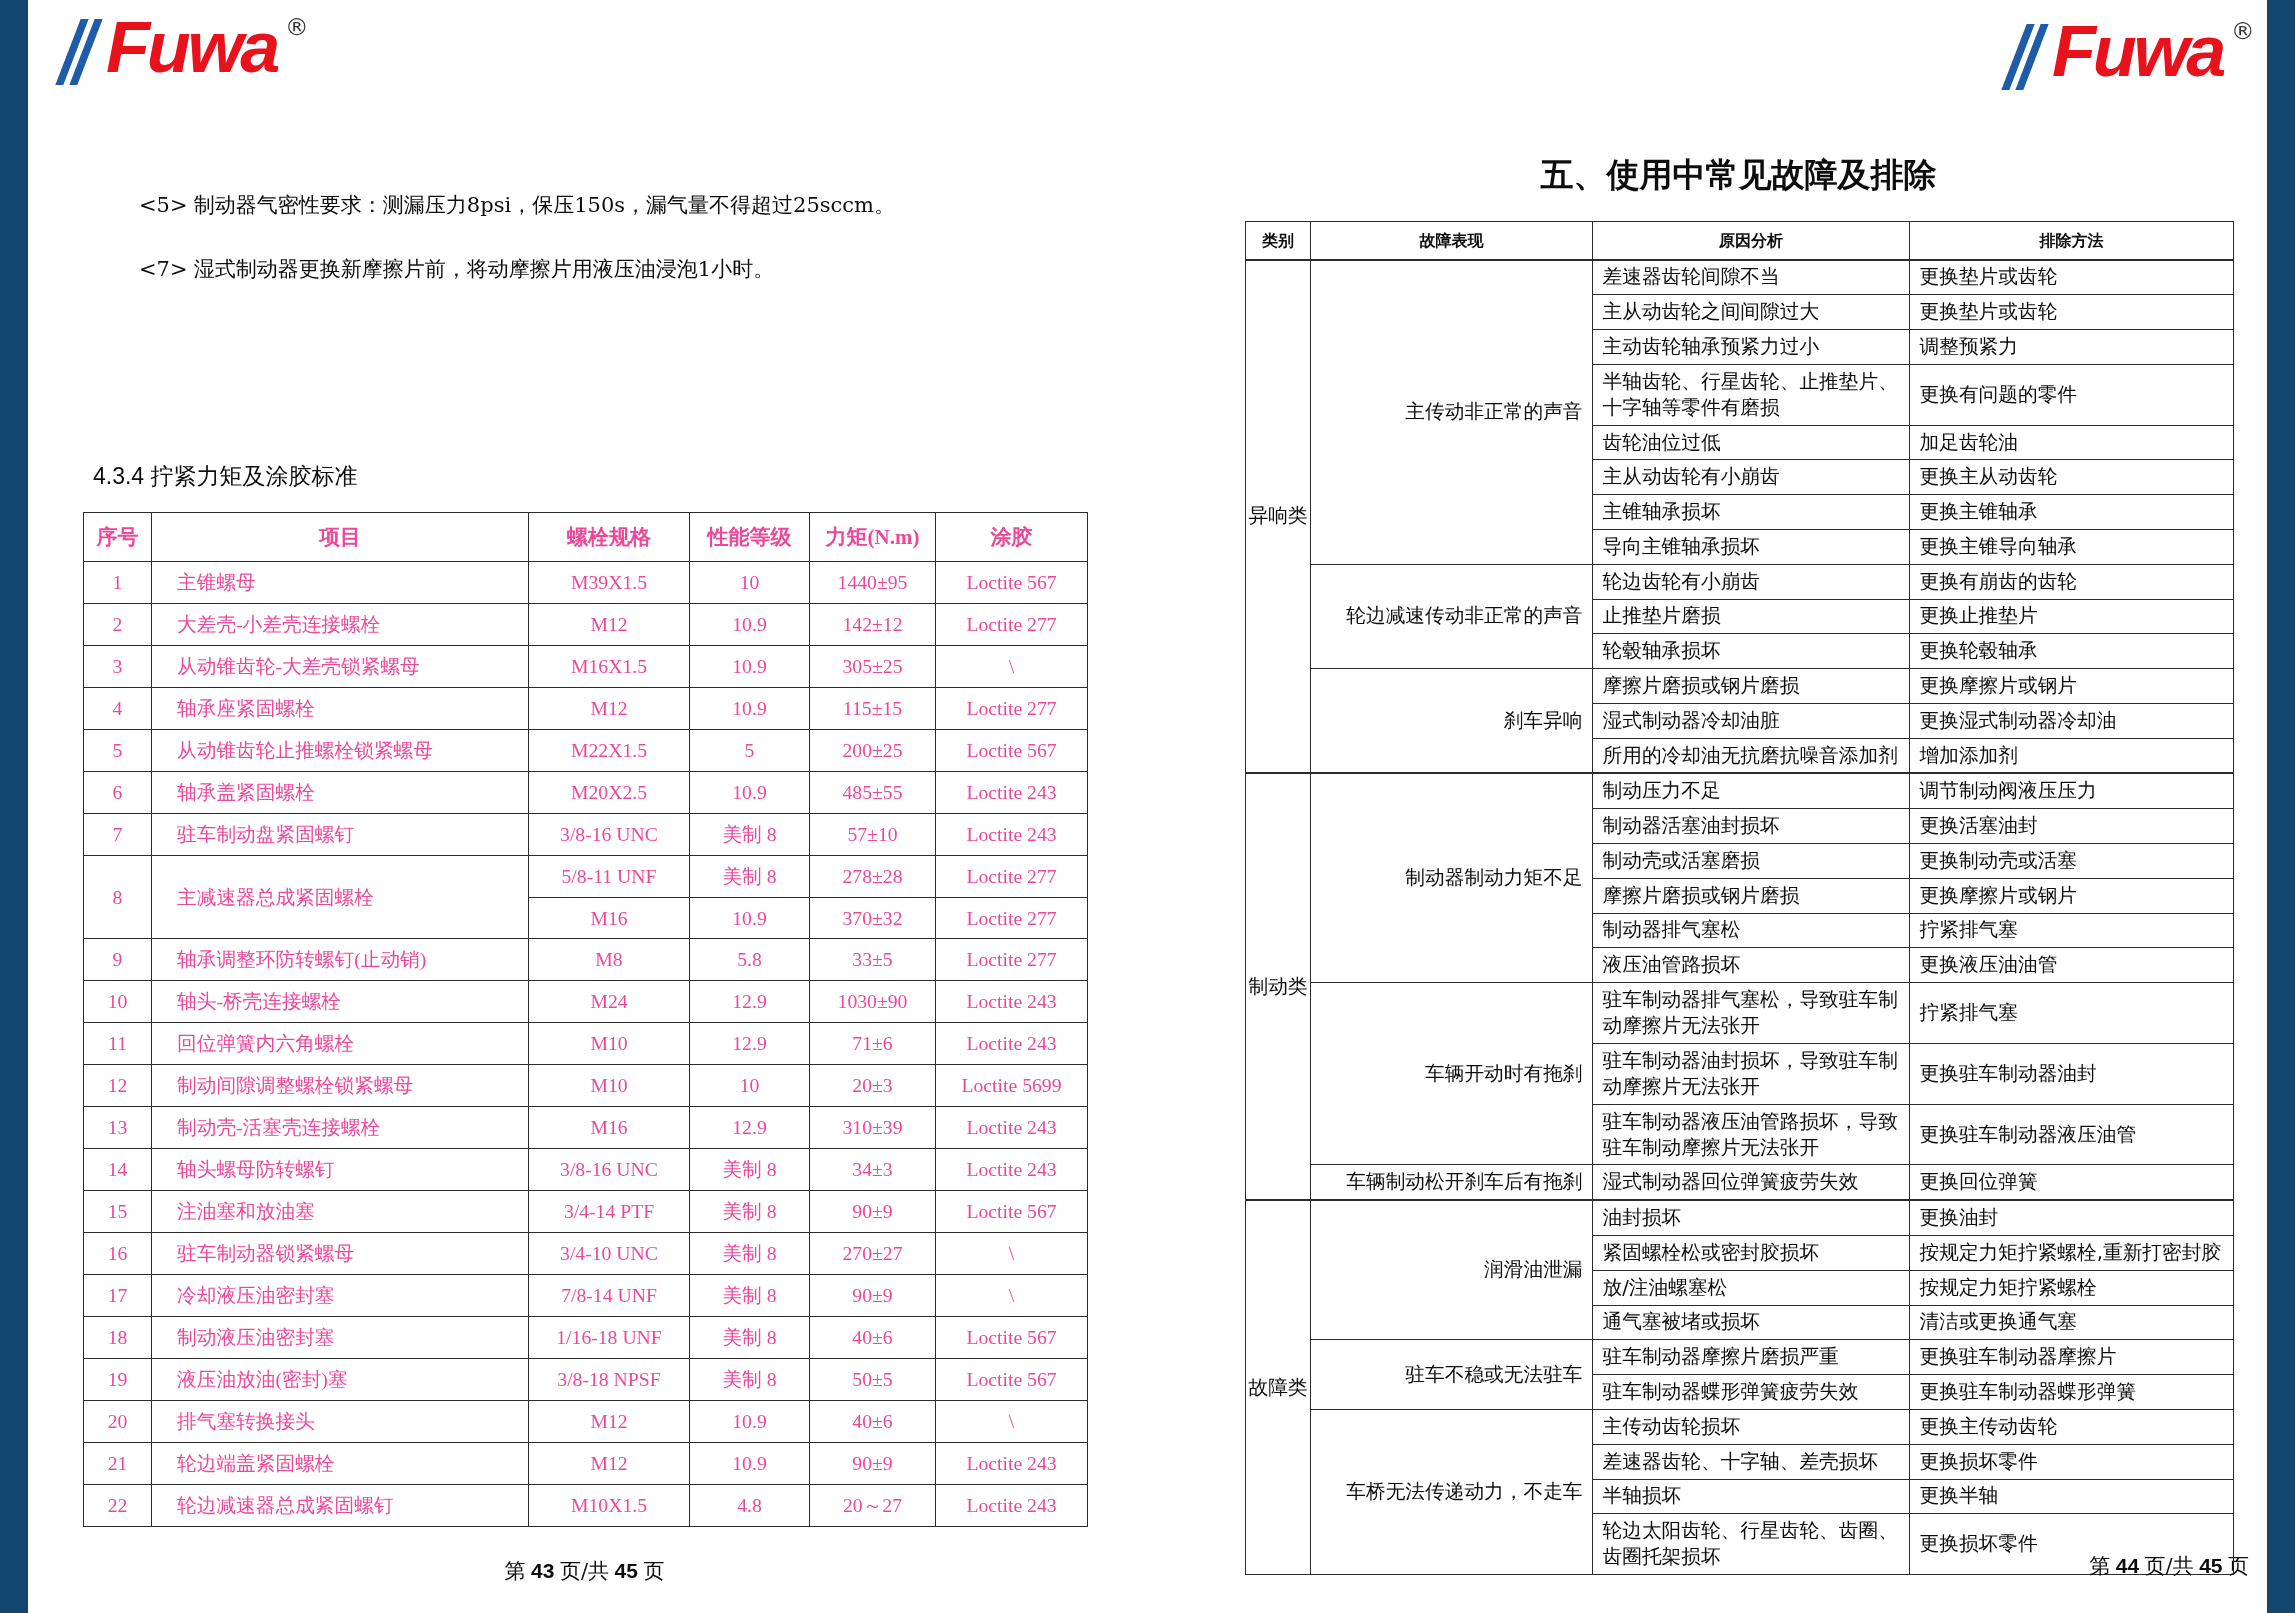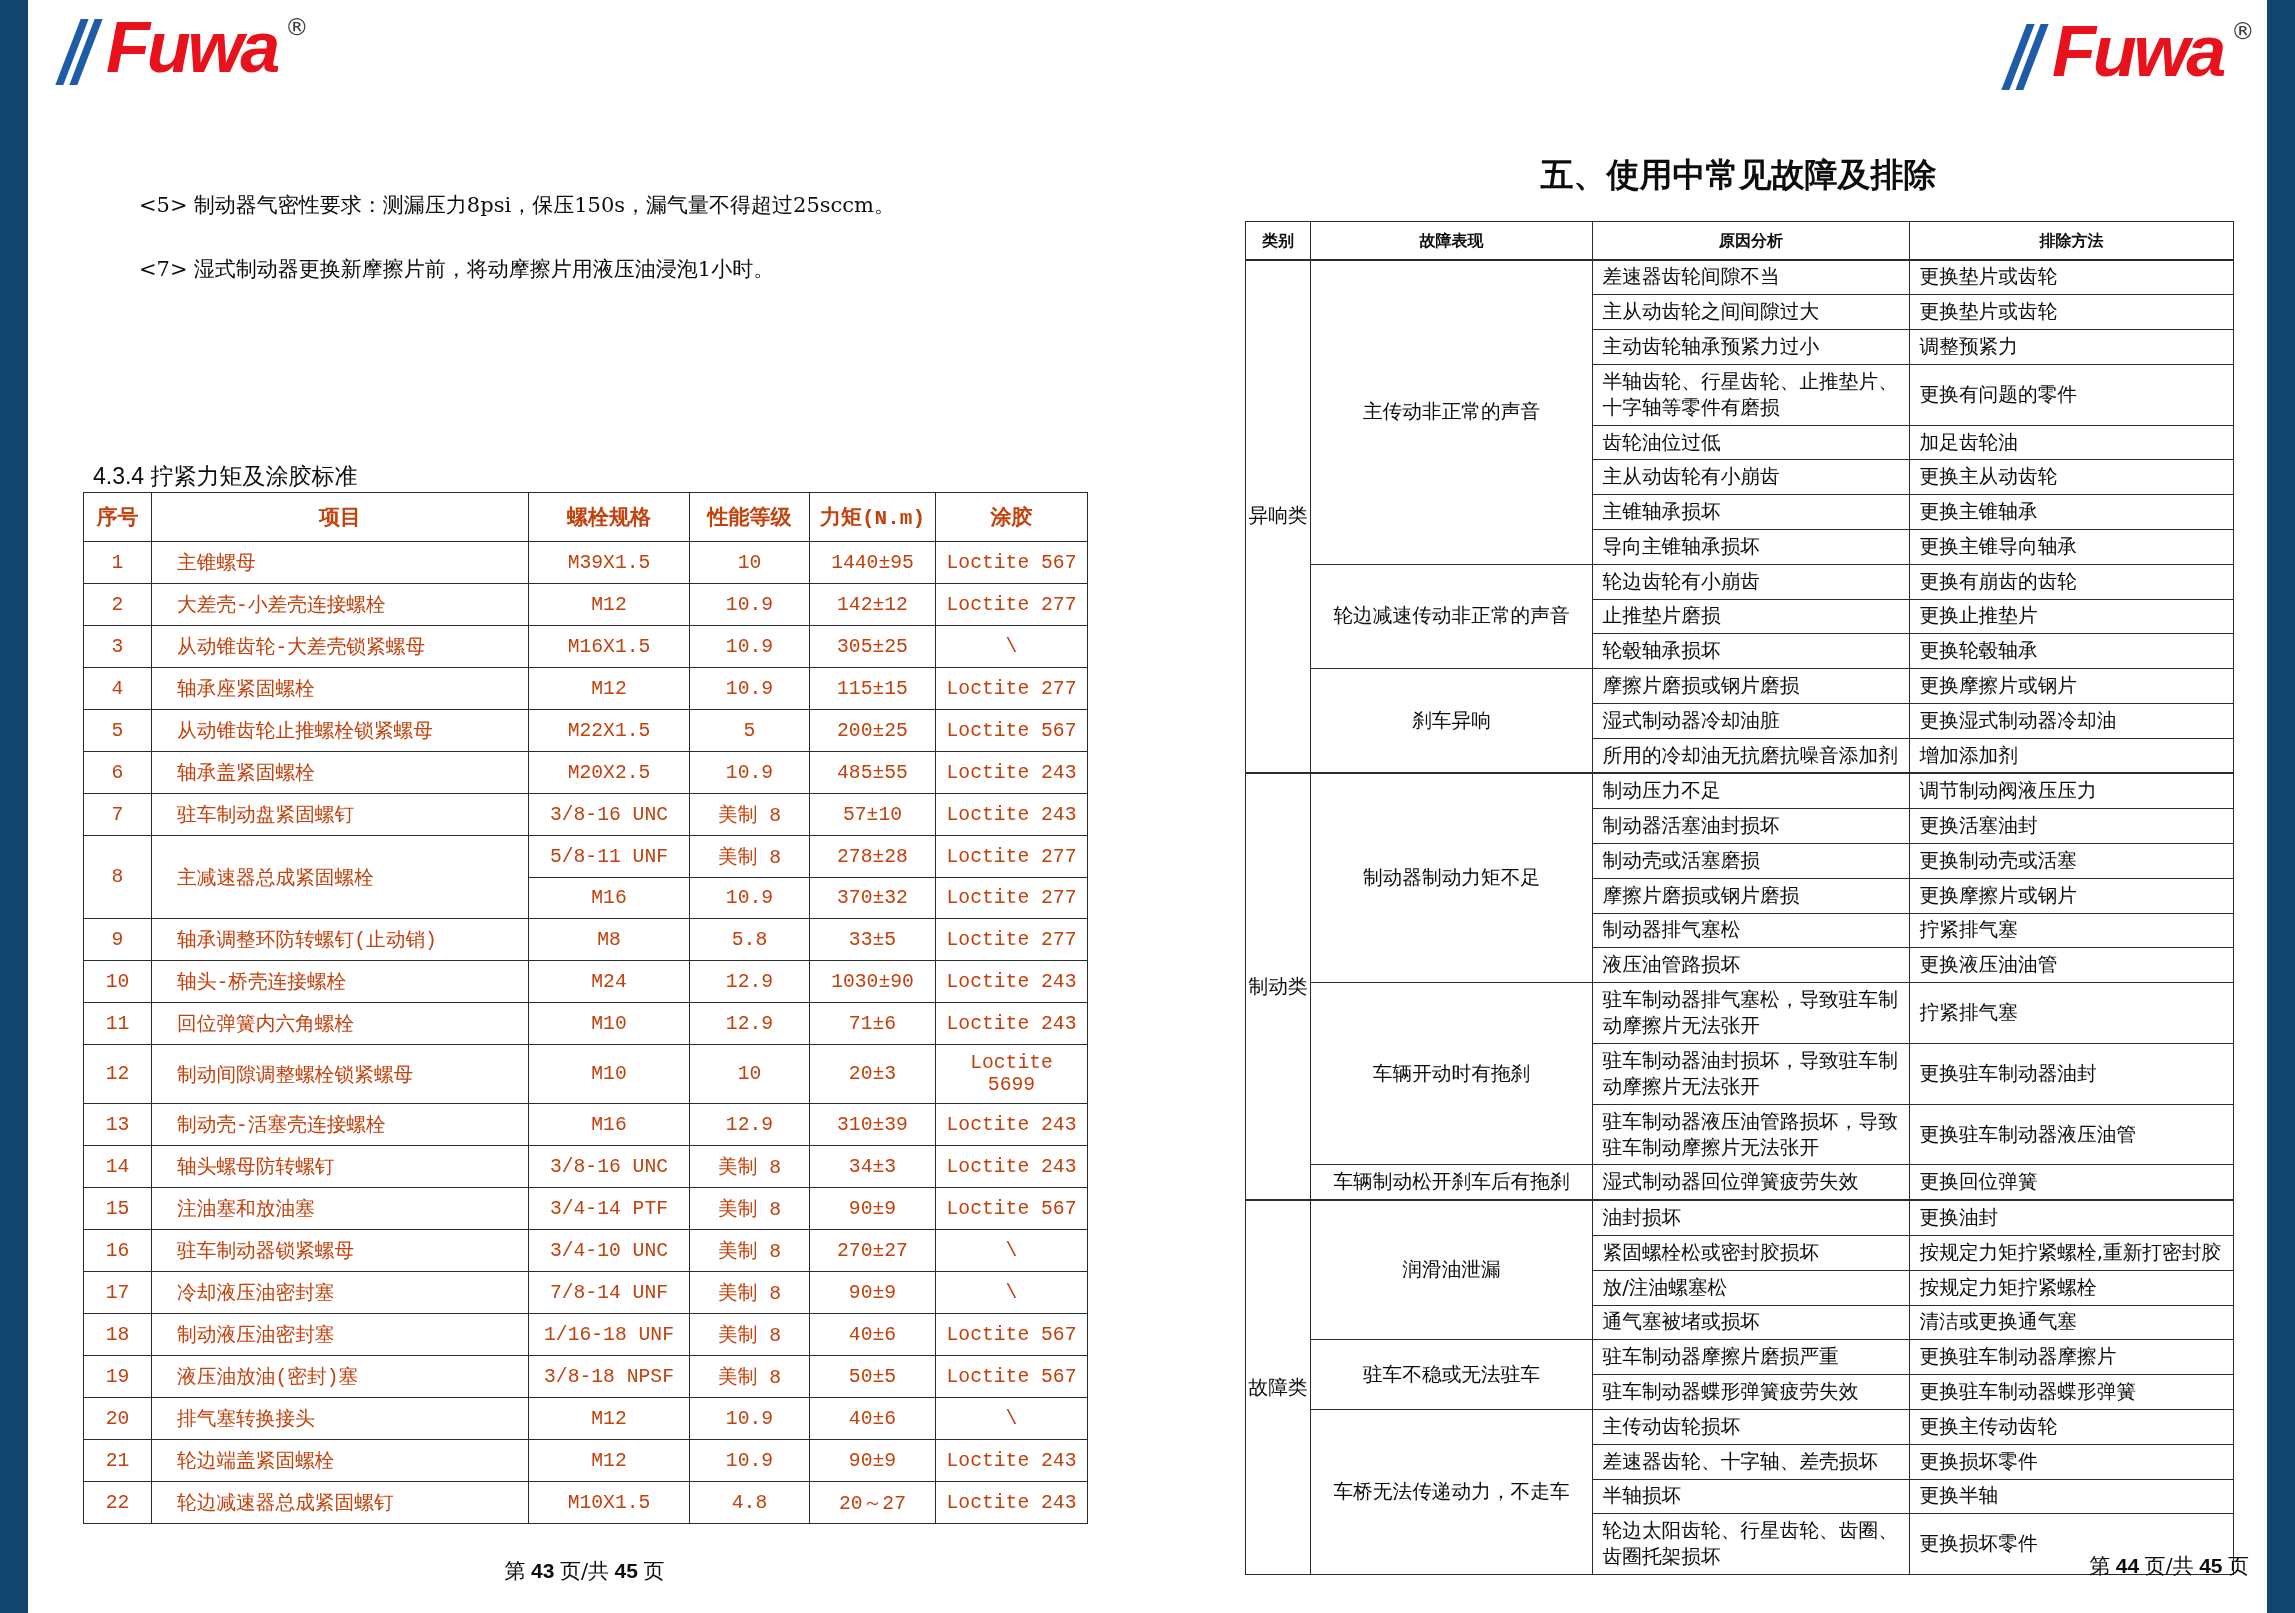--- a/index.html
+++ b/index.html
@@ -26,41 +26,41 @@
 
   
   .notes { position:absolute; left:139px; top:191px; font-family:"DejaVu Serif", serif; font-size:21px; color:#0d0d0d; }
   .note-line { margin-bottom:36px; white-space:nowrap; }
   .note-tag { margin-right:6.3px; }
 
   .section-title { position:absolute; left:93px; top:461px; font-size:23px; color:#0d0d0d; font-family:"Liberation Sans", sans-serif; }
 
   
   .torque-table {
-    position:absolute; left:83px; top:492px; width:1003px;
+    position:absolute; left:83px; top:512px; width:1003px;
     border-collapse:collapse; table-layout:fixed;
-    font-family:Liberation Mono, monospace; font-size:19.7px; color:#c2410c;
+    font-family:Liberation Serif, serif; font-size:19.7px; color:#ec4899;
   }
   .torque-table th, .torque-table td { border:0.8px solid #2b2b2b; padding:7px 6.3px; text-align:center; vertical-align:middle; }
   .torque-table th { font-weight:700; font-size:21px; height:49px; }
   .torque-table td { height:41px; }
   .torque-table td.item { text-align:left; padding-left:25px; }
   .torque-table { border:1.6px solid #2b2b2b; }
 
   
   .fault-title { position:absolute; left:1245px; top:153px; width:987px; text-align:center; font-size:33px; font-weight:700; color:#0d0d0d; }
   .fault-table {
     position:absolute; left:1245px; top:221px; width:987px;
     border-collapse:collapse; table-layout:fixed; font-size:19.7px; color:#0d0d0d;
     font-family:"DejaVu Sans", sans-serif; border:1.6px solid #2b2b2b;
   }
   .fault-table th, .fault-table td { border:0.8px solid #2b2b2b; padding:3.9px 9.5px; vertical-align:middle; line-height:1.32; }
   .fault-table th { text-align:center; font-weight:700; font-size:16px; height:38px; }
   .fault-table td.cat { text-align:center; padding:3.2px 1.6px; }
-  .fault-table td.sym { text-align:center; }
+  .fault-table td.sym { text-align:right; }
   .fault-table td.cause, .fault-table td.remedy { text-align:left; }
   .fault-table tr.group-start td { border-top:2.4px solid #2b2b2b; }
 
   
   .footer { position:absolute; font-size:21px; color:#0d0d0d; text-align:center; font-family:"DejaVu Serif", serif; }
   .footer .num { font-weight:700; margin:0 5.5px; font-family:"Liberation Sans", sans-serif; }
   .footer-left { left:83px; width:1003px; top:1557px; }
   .footer-right { left:1262px; width:987px; top:1552px;text-align:right; }
 </style>
 </head>

